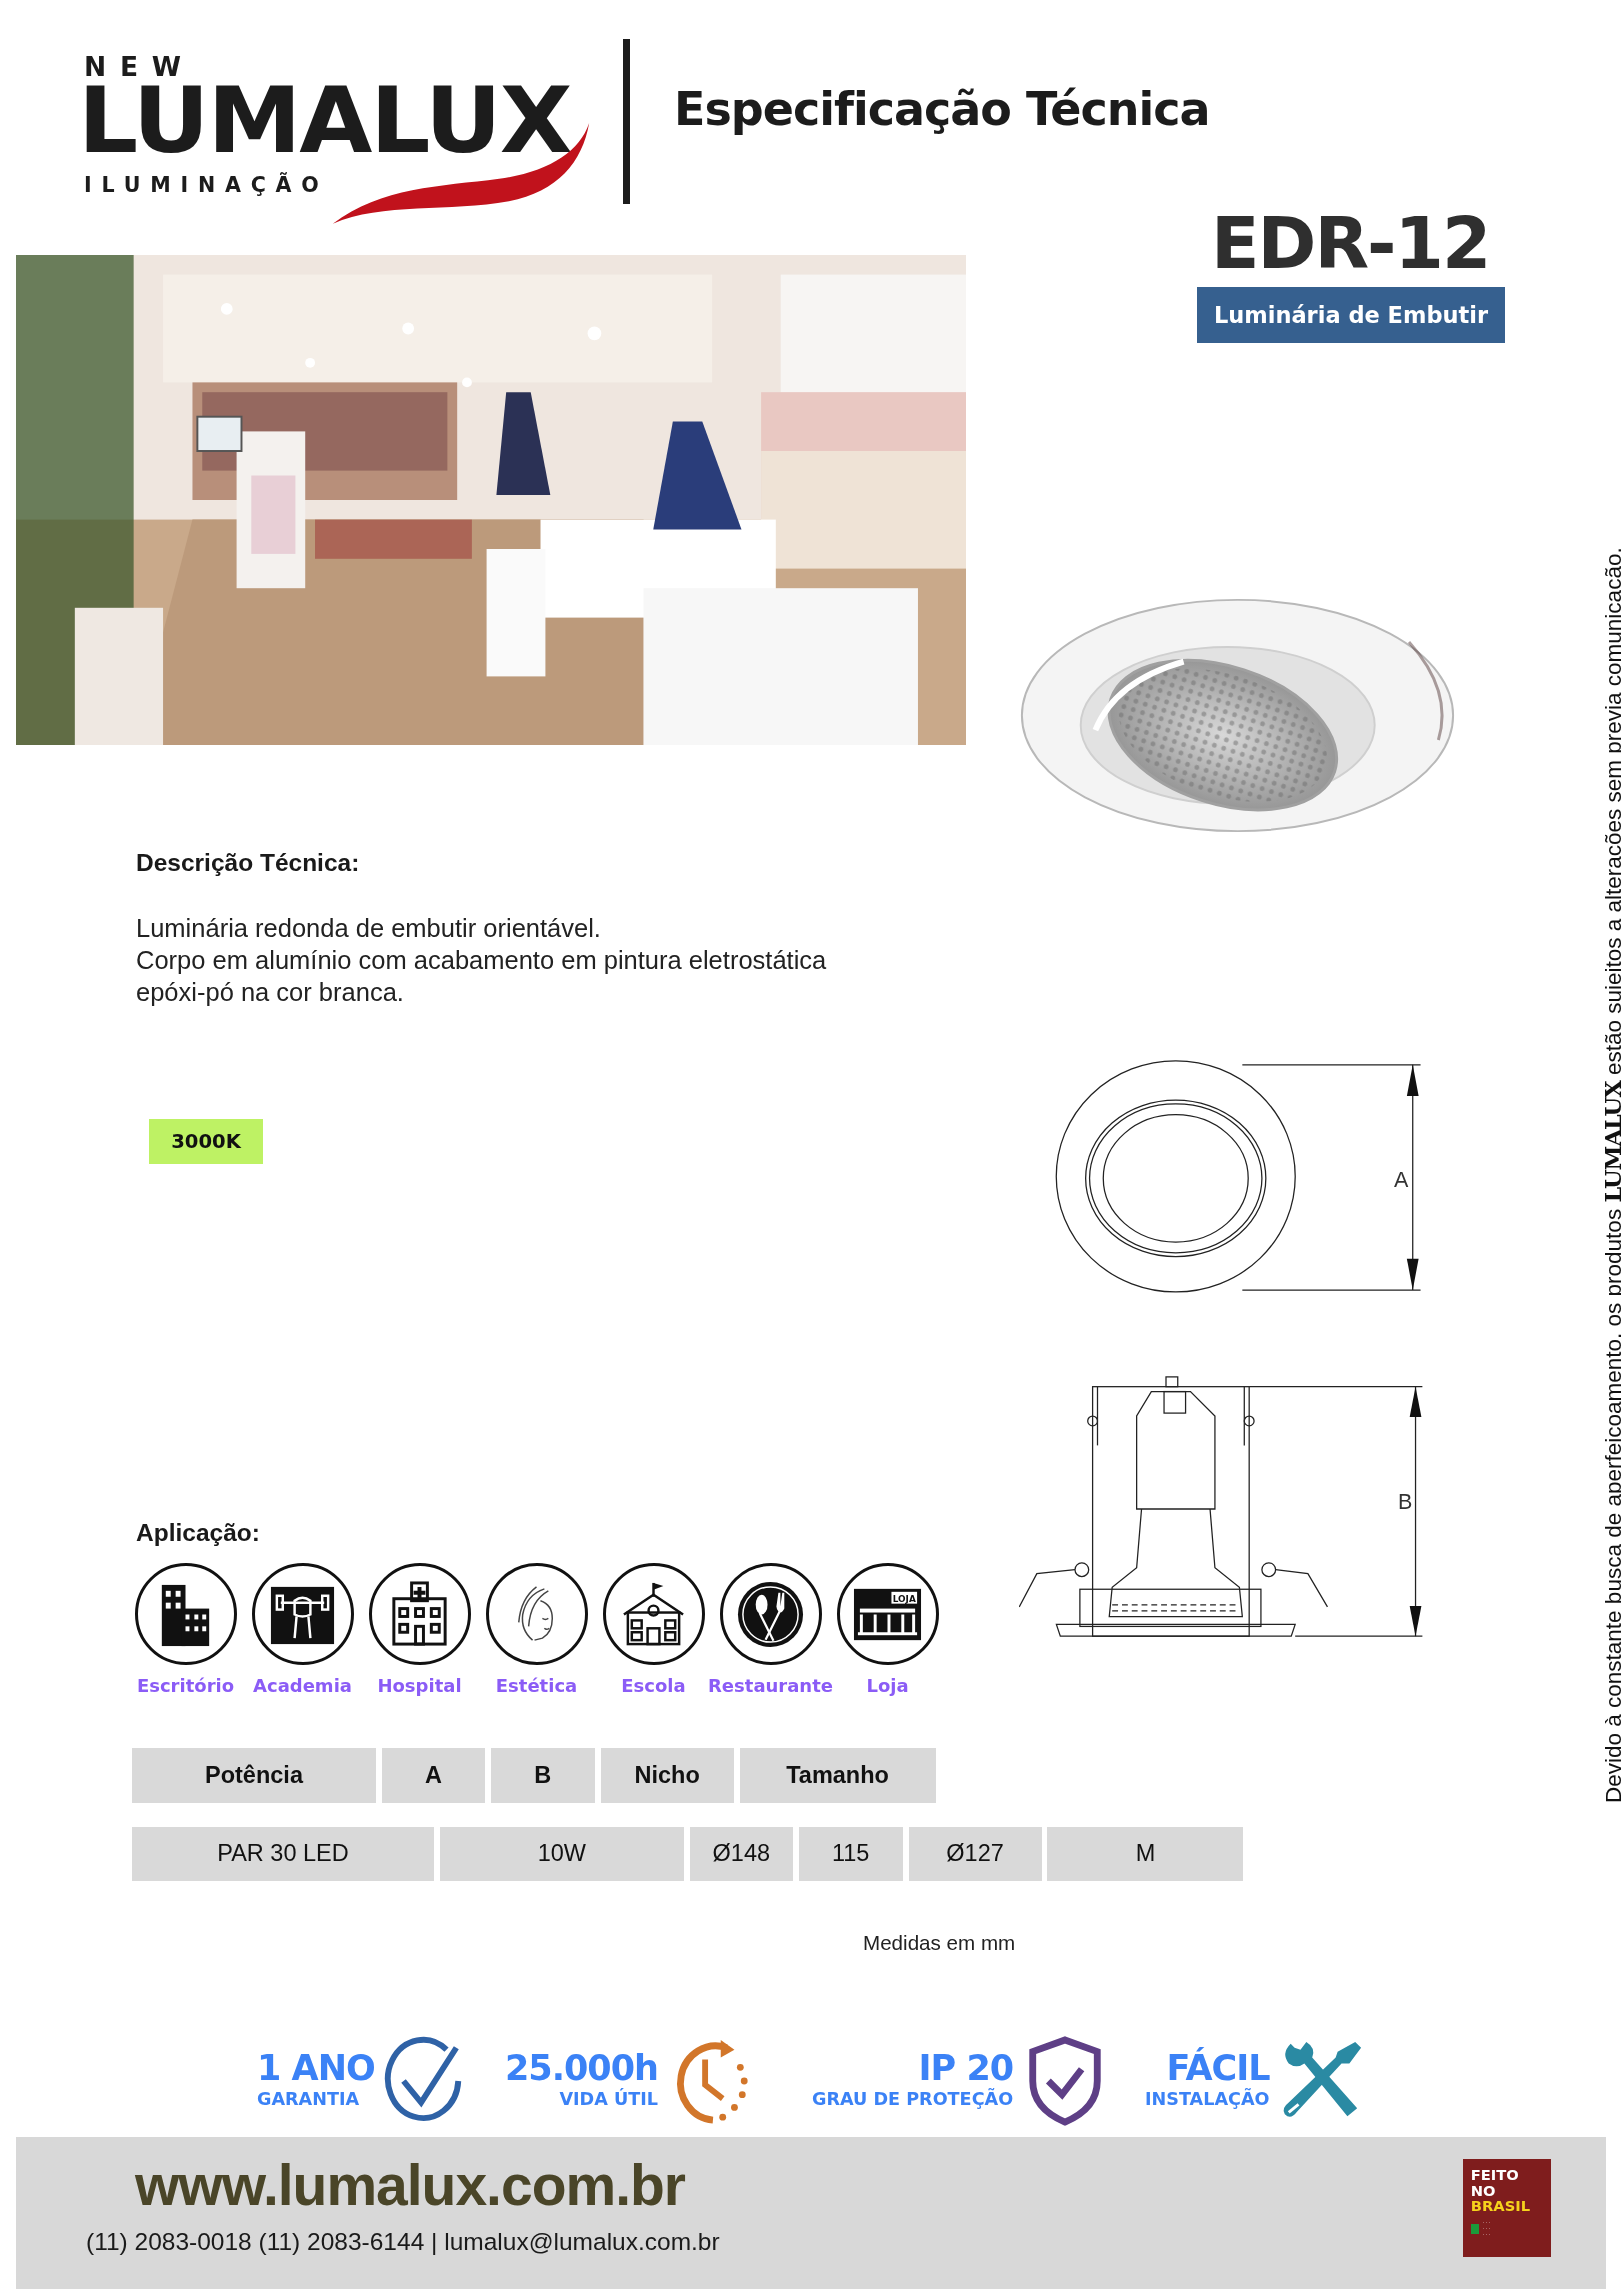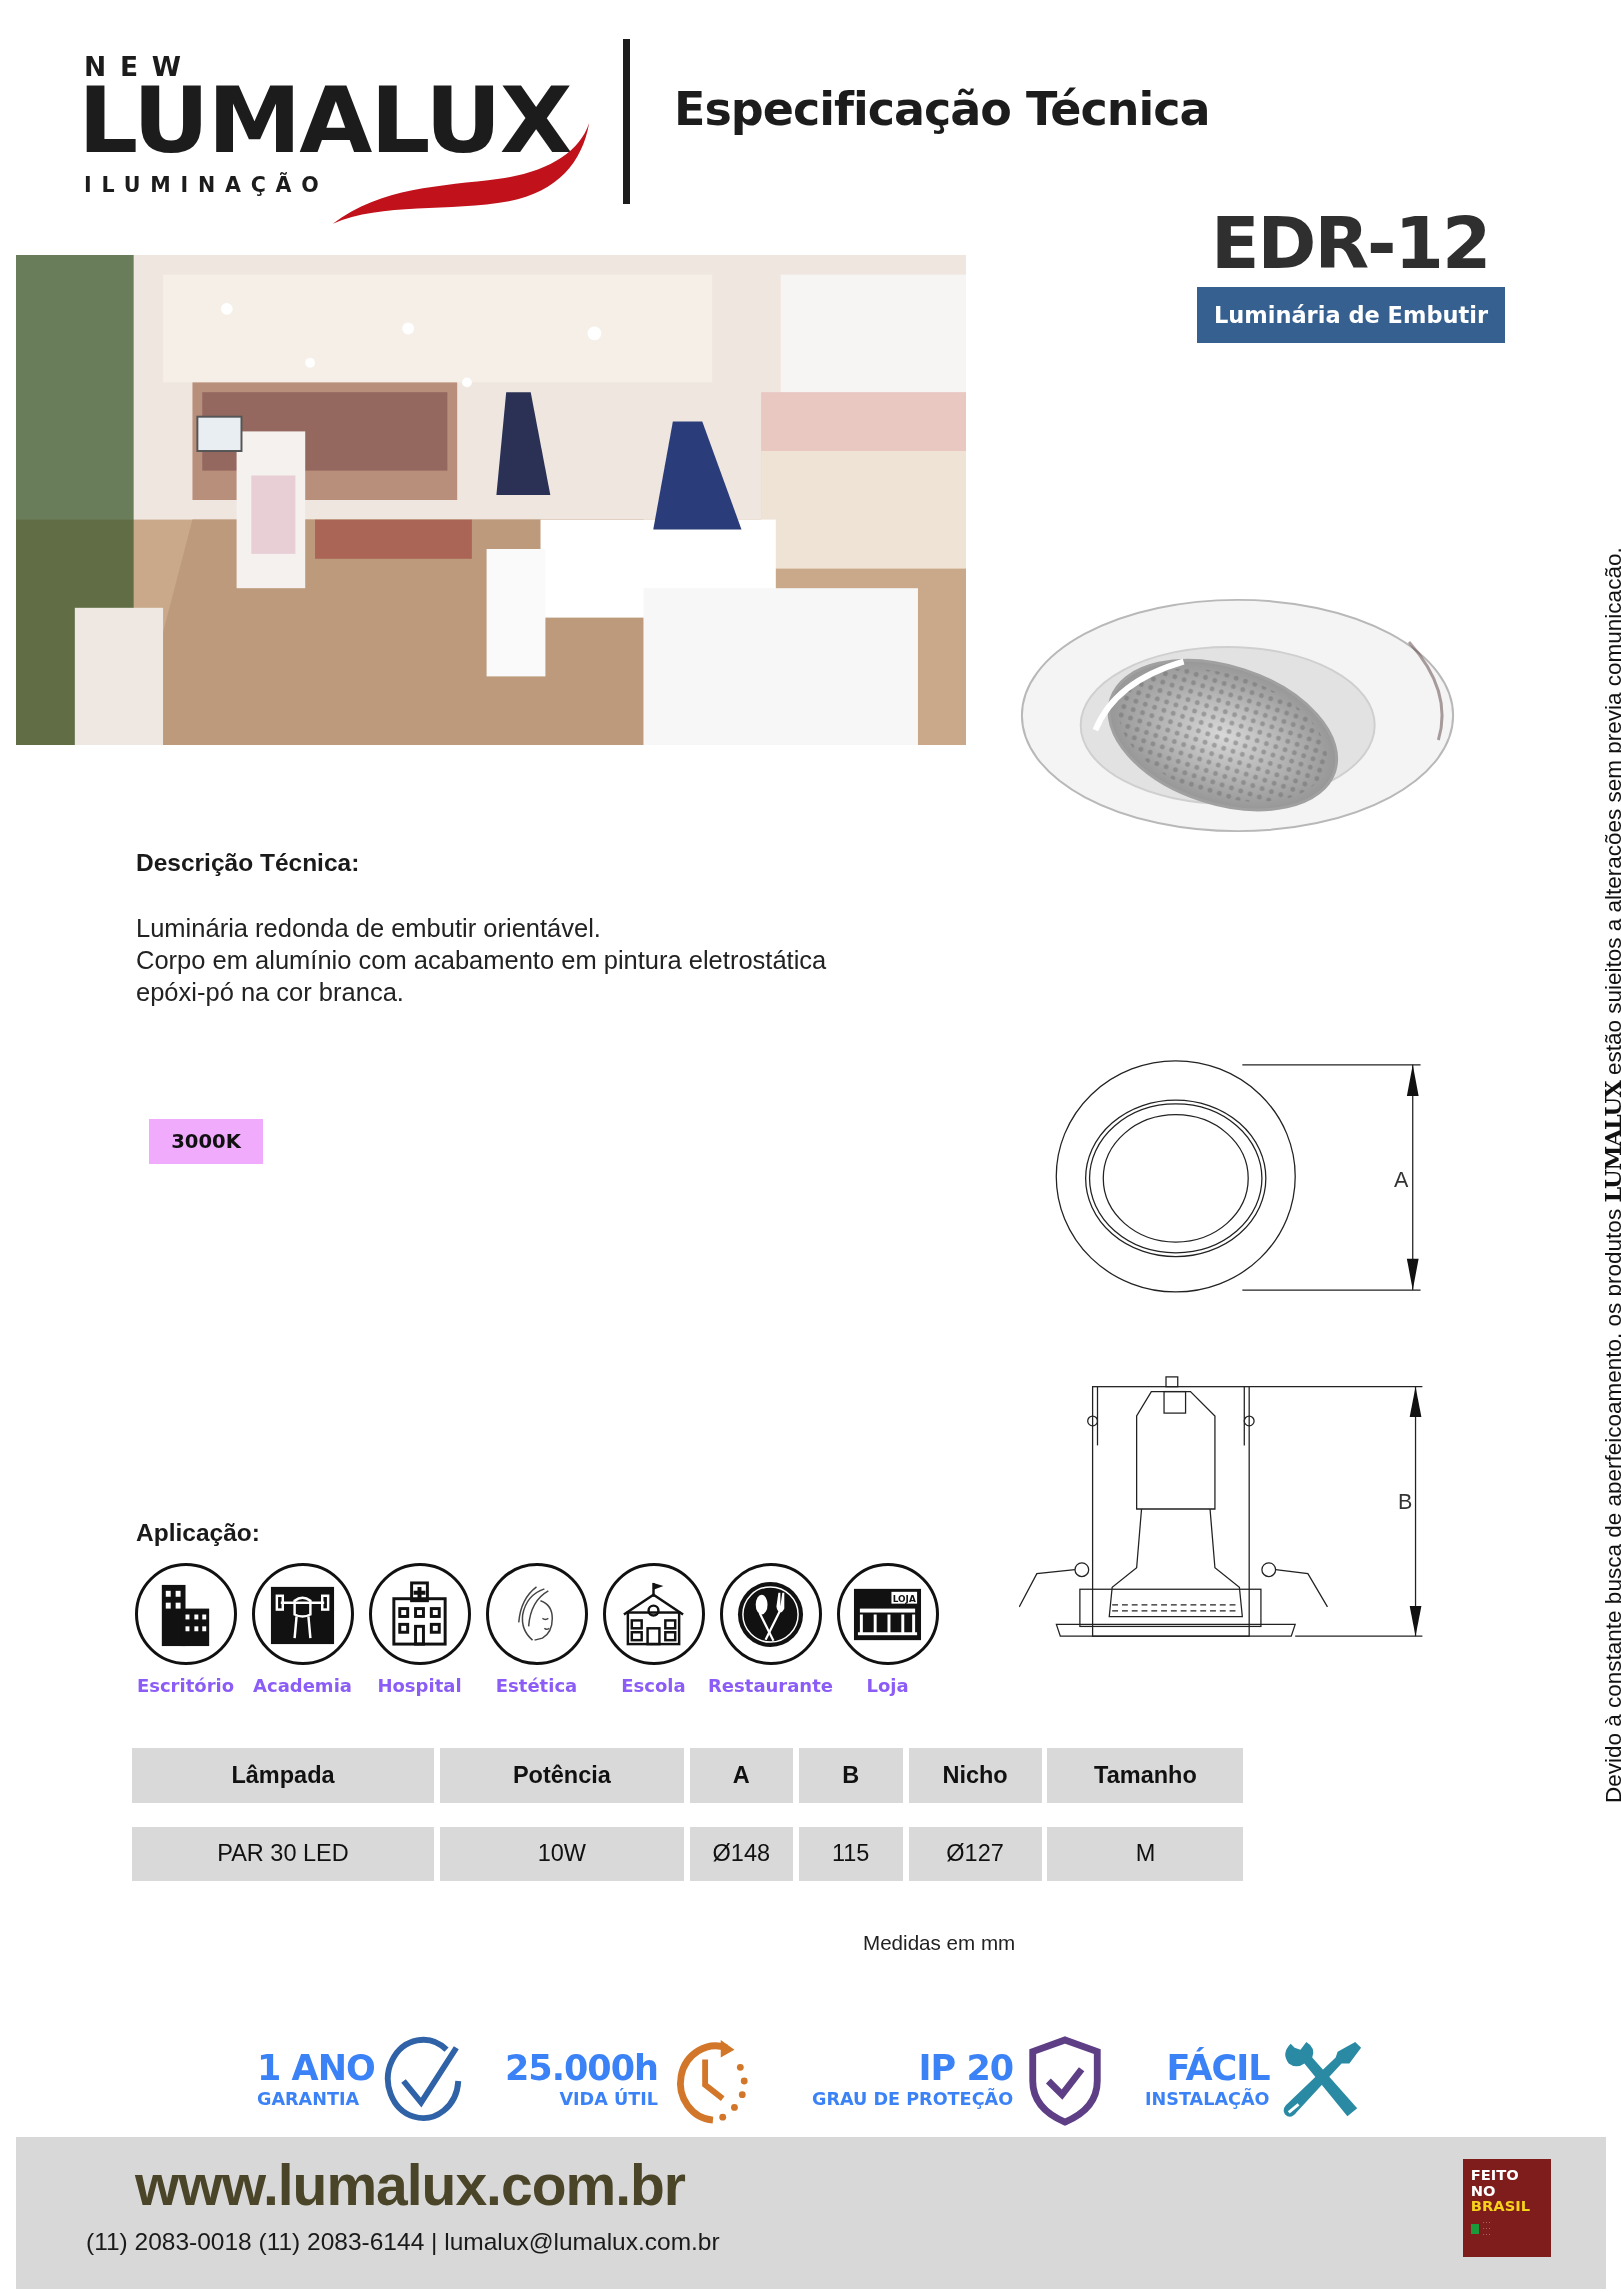--- a/index.html
+++ b/index.html
@@ -22,21 +22,21 @@
   .photo { left: 15.7px; top: 255px; width: 950px; height: 490px; overflow: hidden; background: #d9c6b0; }
   .photo svg { width: 100%; height: 100%; display: block; }
 
   
   .product-photo { left: 1017px; top: 593px; width: 441px; height: 245px; }
 
   
   .desc-title { left: 136px; top: 849px; font-size: 24.5px; font-weight: bold; }
   .desc-body { left: 136px; top: 912px; font-size: 25.5px; line-height: 32px; color: #222; }
   .desc-body div { white-space: nowrap; }
-  .cct-badge { left: 149px; top: 1119px; width: 114px; height: 45px; background: #f0abfc; display: flex; align-items: center; justify-content: center; font-weight: bold; font-size: 19.6px; color: #111; font-family: "DejaVu Sans", sans-serif; }
+  .cct-badge { left: 149px; top: 1119px; width: 114px; height: 45px; background: #bef264; display: flex; align-items: center; justify-content: center; font-weight: bold; font-size: 19.6px; color: #111; font-family: "DejaVu Sans", sans-serif; }
 
   
   .drawing-top { left: 1019px; top: 1054px; width: 431px; height: 284px; }
   .drawing-side { left: 1019px; top: 1372px; width: 431px; height: 274px; }
 
   
   .app-title { left: 136px; top: 1519px; font-size: 24.5px; font-weight: bold; text-align: right; }
   .app-row { left: 127px; top: 1563px; display: flex; gap: 0; }
   .app-item { width: 117px; display: flex; flex-direction: column; align-items: center; }
   .app-circle { width: 102px; height: 102px; border: 3.9px solid #111; border-radius: 50%; display: flex; align-items: center; justify-content: center; background: #fff; }
@@ -307,21 +307,20 @@
             <rect x="6" y="54" width="60" height="3"></rect>
           </g>
       </svg>
     </div>
     <div class="app-label">Loja</div>
   </div>
 </div>
 
 <div class="abs spec-table">
   <div class="spec-row header">
-    <div class="spec-cell c0">Lâmpada</div>
     <div class="spec-cell c1">Potência</div>
     <div class="spec-cell c2">A</div>
     <div class="spec-cell c3">B</div>
     <div class="spec-cell c4">Nicho</div>
     <div class="spec-cell c5">Tamanho</div>
   </div>
   <div class="spec-row">
     <div class="spec-cell c0">PAR 30 LED</div>
     <div class="spec-cell c1">10W</div>
     <div class="spec-cell c2">Ø148</div>

